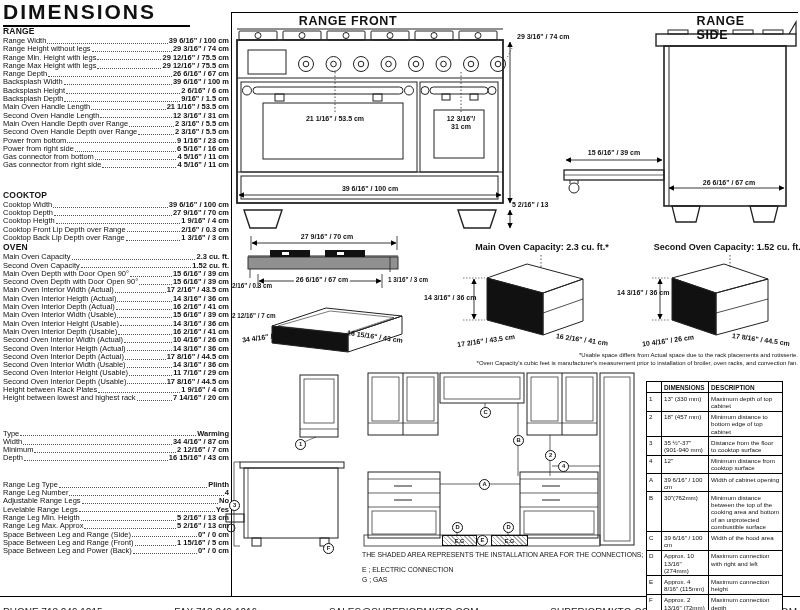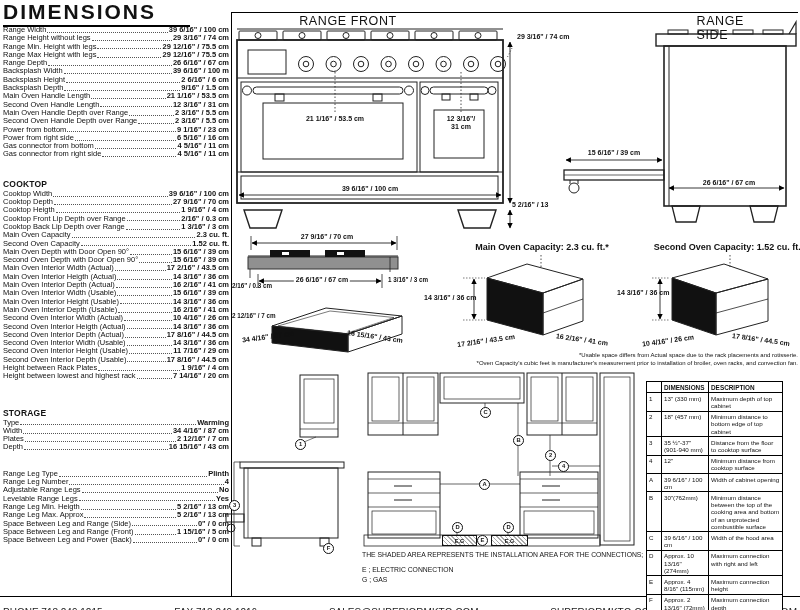--- a/index.html
+++ b/index.html
@@ -19,21 +19,21 @@
   .dots{flex:1 1 2px;min-width:2px;border-bottom:1px dotted #555;margin:0 1px 1.5px;overflow:hidden}
   .sv{white-space:nowrap;font-weight:bold}
   .ss1{margin-bottom:20px}.ss2{}.ss3{margin-bottom:27px}.ss4{margin-bottom:18px}
   
   .lbl{position:absolute;font-size:7px;font-weight:bold;white-space:nowrap;z-index:2}
   .c{transform:translate(-50%,0)}
   .bg{background:#fff;padding:0 2px}
   .sm{font-size:6.3px}
   .r-8{transform:translate(-50%,0) rotate(-8deg)}
   .r8{transform:translate(-50%,0) rotate(8deg)}
-  .dtl{position:absolute;font-size:12.5px;font-weight:normal;letter-spacing:.6px;z-index:2}
+  .dtl{position:absolute;font-size:12.5px;font-weight:bold;letter-spacing:.6px;z-index:2}
   .captitle{position:absolute;font-size:9px;font-weight:bold;white-space:nowrap;z-index:2}
   .wraplbl{white-space:normal;text-align:center;width:38px;line-height:8px}
   svg.d{position:absolute;overflow:visible}
   
   .marker{position:absolute;width:9px;height:9px;border:1px solid #111;border-radius:50%;
     font-size:5.8px;font-weight:bold;display:flex;align-items:center;justify-content:center;
     background:#fff;z-index:3;line-height:1}
   .hatch{position:absolute;border:1px solid #111;z-index:3;
     background:repeating-linear-gradient(45deg,#aaa 0,#aaa 1px,#fff 1px,#fff 3px);
     display:flex;align-items:center;justify-content:center;font-size:5.5px;font-weight:bold}
@@ -66,20 +66,21 @@
         </marker>
     </defs>
   </svg>
 
   <div id="page-title">DIMENSIONS</div>
   <div class="vline"></div>
   <div class="topline"></div>
 
   <div id="spec-list">
       <div class="spec-section ss1">
+        <div class="spec-head">RANGE</div>
         <div class="spec-row">
           <span class="sl">Range Width</span>
           <span class="dots"></span>
           <span class="sv">39 6/16" / 100 cm</span>
         </div>
         <div class="spec-row">
           <span class="sl">Range Height without legs</span>
           <span class="dots"></span>
           <span class="sv">29 3/16" / 74 cm</span>
         </div>
@@ -176,20 +177,21 @@
           <span class="dots"></span>
           <span class="sv">2/16" / 0.3 cm</span>
         </div>
         <div class="spec-row">
           <span class="sl">Cooktop Back Lip Depth over Range</span>
           <span class="dots"></span>
           <span class="sv">1 3/16" / 3 cm</span>
         </div>
       </div>
       <div class="spec-section ss3">
+        <div class="spec-head">OVEN</div>
         <div class="spec-row">
           <span class="sl">Main Oven Capacity</span>
           <span class="dots"></span>
           <span class="sv">2.3 cu. ft.</span>
         </div>
         <div class="spec-row">
           <span class="sl">Second Oven Capacity</span>
           <span class="dots"></span>
           <span class="sv">1.52 cu. ft.</span>
         </div>
@@ -268,33 +270,32 @@
           <span class="dots"></span>
           <span class="sv">1 9/16" / 4 cm</span>
         </div>
         <div class="spec-row">
           <span class="sl">Height between lowest and highest rack</span>
           <span class="dots"></span>
           <span class="sv">7 14/16" / 20 cm</span>
         </div>
       </div>
       <div class="spec-section ss4">
-        <div class="spec-head">STORAGE</div>
         <div class="spec-row">
           <span class="sl">Type</span>
           <span class="dots"></span>
           <span class="sv">Warming</span>
         </div>
         <div class="spec-row">
           <span class="sl">Width</span>
           <span class="dots"></span>
           <span class="sv">34 4/16" / 87 cm</span>
         </div>
         <div class="spec-row">
-          <span class="sl">Plates</span>
+          <span class="sl">Minimum</span>
           <span class="dots"></span>
           <span class="sv">2 12/16" / 7 cm</span>
         </div>
         <div class="spec-row">
           <span class="sl">Depth</span>
           <span class="dots"></span>
           <span class="sv">16 15/16" / 43 cm</span>
         </div>
       </div>
       <div class="spec-section ss5">

